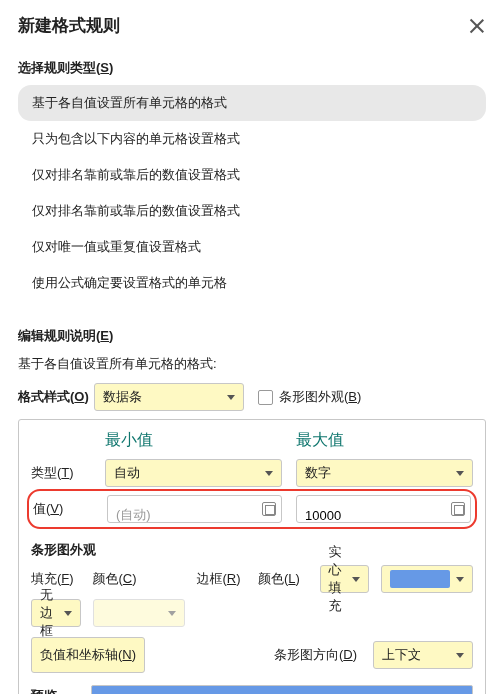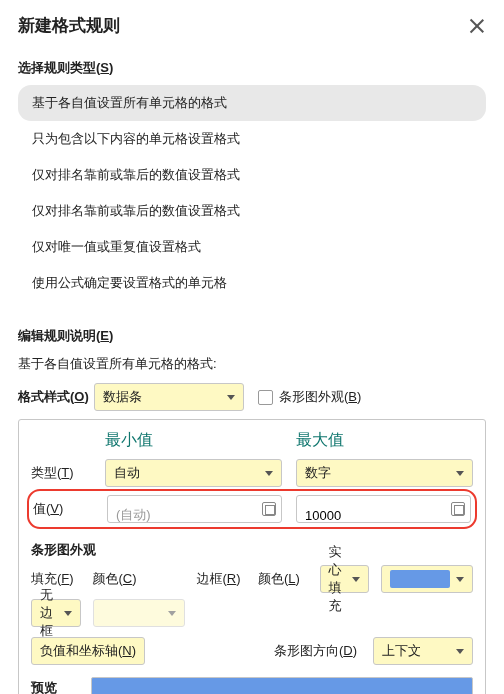--- a/index.html
+++ b/index.html
@@ -200,21 +200,21 @@
         <span>无边框</span>
           <span class="caret"></span>
       </div>
       <div class="select" style="opacity:.55">
         <span style="width:60px"></span>
           <span class="caret"></span>
       </div>
     </div>
 
     <div style="display:flex; align-items:center; justify-content:space-between; margin-top:10px;">
-      <div class="select" style="height:28px;">
+      <div class="select" style="height:36px;">
         <span><span>负值和坐标轴</span>(<span class="u">N</span>)</span>
       </div>
       <div style="display:flex; align-items:center; gap:16px;">
         <span class="lbl-small">
           <span>条形图方向</span>(<span class="u">D</span>)
         </span>
         <div class="select" style="width:100px">
           <span>上下文</span>
             <span class="caret"></span>
         </div>

